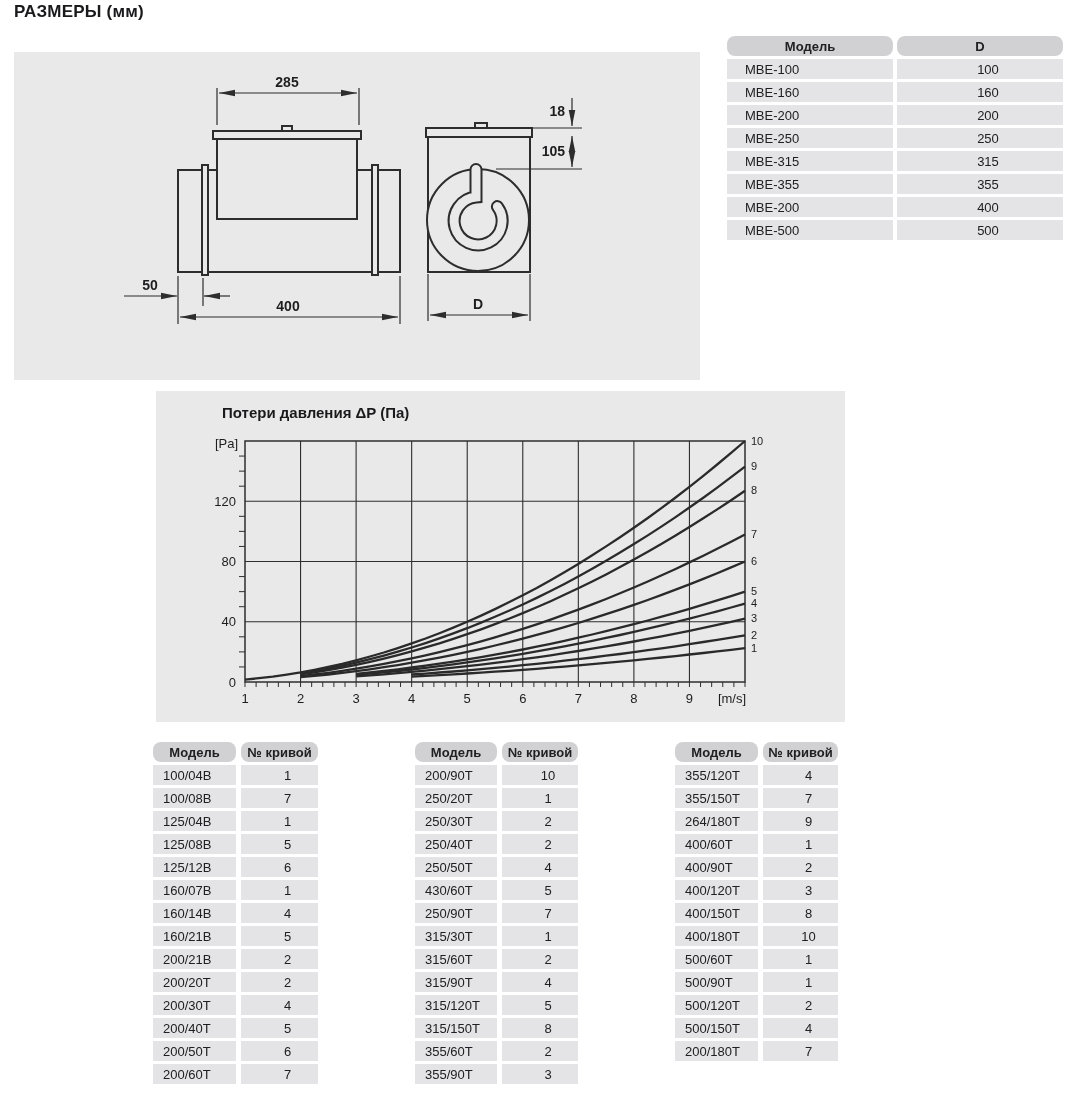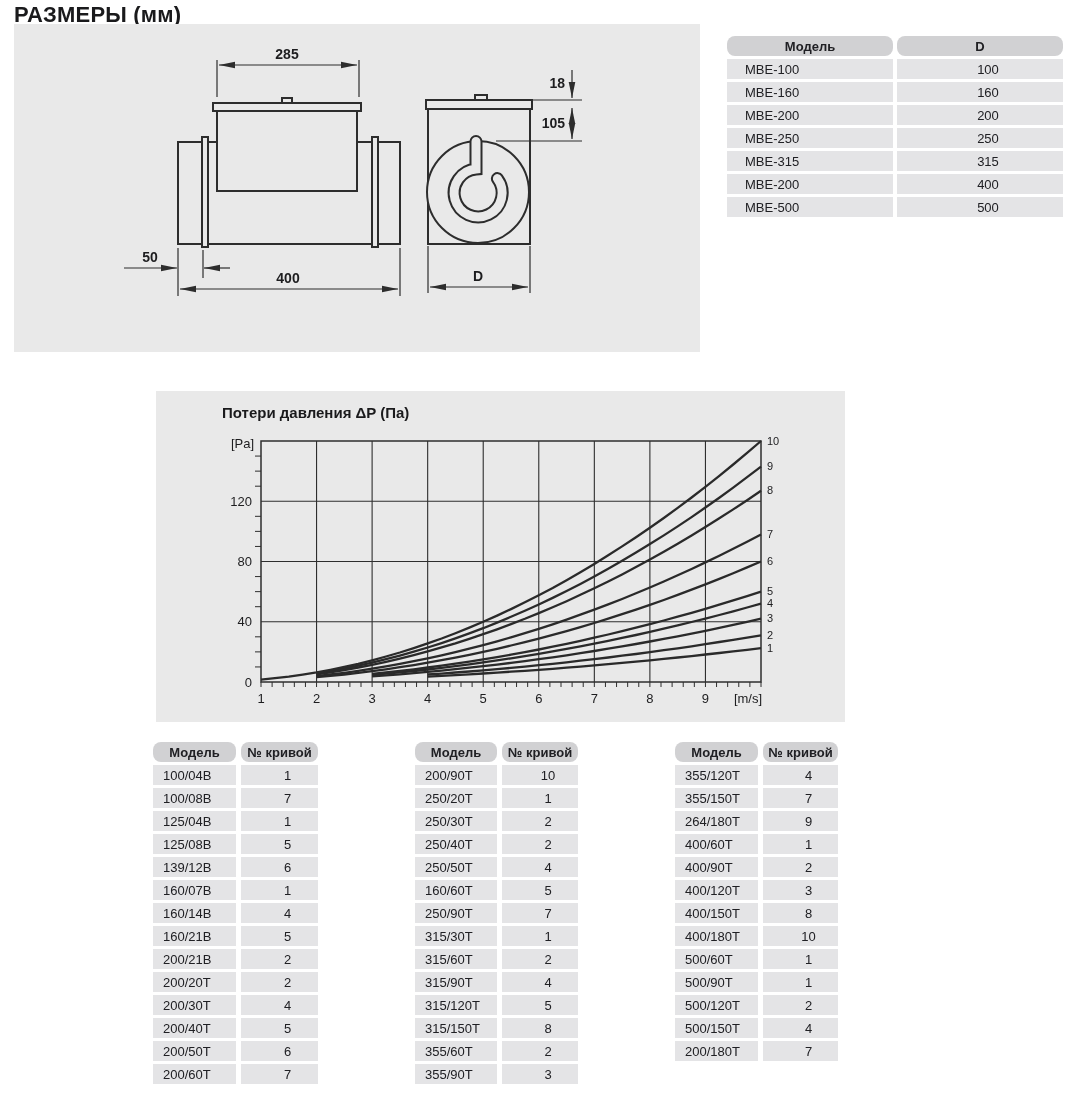--- a/index.html
+++ b/index.html
@@ -3,25 +3,25 @@
 <meta charset="utf-8">
 <style>
   * { margin:0; padding:0; box-sizing:border-box; }
   html,body { background:#ffffff; }
   body {
     width:1071px; height:1099px; position:relative; overflow:hidden;
     font-family:"Liberation Sans", sans-serif; color:#1d1d1f;
   }
   .page-title {
     position:absolute; left:14px; top:2px;
-    font-size:22px; font-weight:bold; letter-spacing:.2px; color:#1a1a1c;
+    font-size:17px; font-weight:bold; letter-spacing:.2px; color:#1a1a1c;
   }
   .panel { position:absolute; background:#e9e9e9; }
-  #drawing-panel { left:14px; top:24px; width:686px; height:328px; }
-  #chart-panel   { left:156px; top:391px; width:689px; height:331px;padding-left:16px; }
+  #drawing-panel { left:14px; top:52px; width:686px; height:328px; }
+  #chart-panel   { left:156px; top:391px; width:689px; height:331px; }
   .chart-title {
     position:absolute; left:66px; top:13px;
     font-size:15px; font-weight:bold; color:#1a1a1c;
   }
   svg { display:block; }
   svg text { font-family:"Liberation Sans", sans-serif; fill:#1d1d1f; }
   .dimlbl { font-size:14px; font-weight:bold; }
   .ax { font-size:13px; }
   .curveLbl { font-size:11px; }
 
@@ -124,20 +124,24 @@
       <div class="c c1">МВЕ-200</div>
       <div class="c c2">200</div>
     </div>
     <div class="trow">
       <div class="c c1">МВЕ-250</div>
       <div class="c c2">250</div>
     </div>
     <div class="trow">
       <div class="c c1">МВЕ-315</div>
       <div class="c c2">315</div>
+    </div>
+    <div class="trow">
+      <div class="c c1">МВЕ-355</div>
+      <div class="c c2">355</div>
     </div>
     <div class="trow">
       <div class="c c1">МВЕ-200</div>
       <div class="c c2">400</div>
     </div>
     <div class="trow">
       <div class="c c1">МВЕ-500</div>
       <div class="c c2">500</div>
     </div>
   </div>
@@ -268,21 +272,21 @@
     </div>
     <div class="trow">
       <div class="c c1">125/04В</div>
       <div class="c c2">1</div>
     </div>
     <div class="trow">
       <div class="c c1">125/08В</div>
       <div class="c c2">5</div>
     </div>
     <div class="trow">
-      <div class="c c1">139/12В</div>
+      <div class="c c1">125/12В</div>
       <div class="c c2">6</div>
     </div>
     <div class="trow">
       <div class="c c1">160/07В</div>
       <div class="c c2">1</div>
     </div>
     <div class="trow">
       <div class="c c1">160/14В</div>
       <div class="c c2">4</div>
     </div>
@@ -334,21 +338,21 @@
     </div>
     <div class="trow">
       <div class="c c1">250/40Т</div>
       <div class="c c2">2</div>
     </div>
     <div class="trow">
       <div class="c c1">250/50Т</div>
       <div class="c c2">4</div>
     </div>
     <div class="trow">
-      <div class="c c1">160/60Т</div>
+      <div class="c c1">430/60Т</div>
       <div class="c c2">5</div>
     </div>
     <div class="trow">
       <div class="c c1">250/90Т</div>
       <div class="c c2">7</div>
     </div>
     <div class="trow">
       <div class="c c1">315/30Т</div>
       <div class="c c2">1</div>
     </div>

